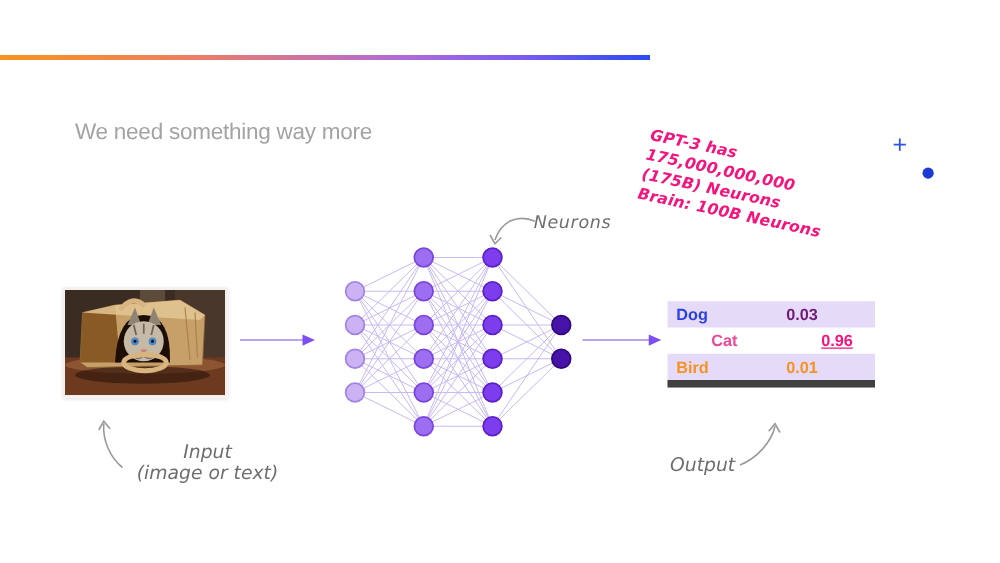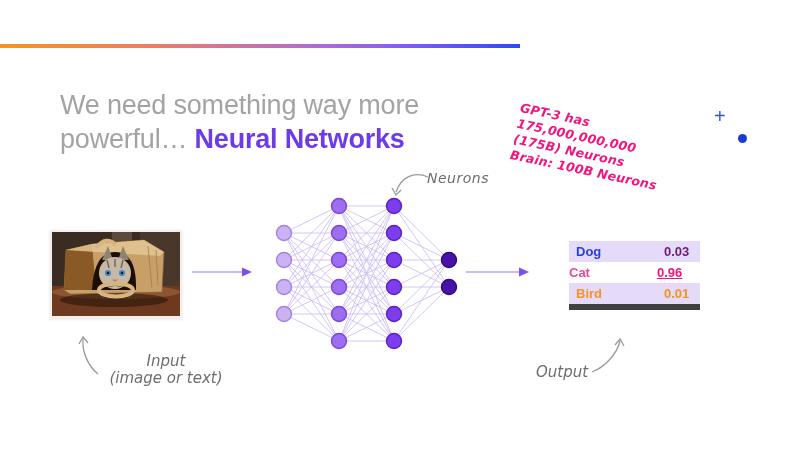--- a/index.html
+++ b/index.html
@@ -2,21 +2,21 @@
 <html><head>
 <meta charset="utf-8">
 <style>
   html,body{margin:0;padding:0;background:#ffffff;}
   .slide{position:relative;width:800px;height:450px;background:#ffffff;overflow:hidden;
          font-family:"Liberation Sans",sans-serif;}
 
   .topbar{position:absolute;left:0;top:44px;width:520px;height:4px;
           background:linear-gradient(90deg,#f7941d 0%,#ee7f5e 28%,#b06ad8 62%,#7b5cf0 80%,#2b4bf2 100%);}
 
-  .title{position:absolute;left:60px;top:88px;font-size:27px;line-height:34px;
+  .title{position:absolute;left:60px;top:88px;font-size:18px;line-height:34px;
          letter-spacing:-0.2px;color:#a5a2a5;font-weight:400;}
   .title .hl{color:#6d3be8;font-weight:700;}
 
   .note{position:absolute;left:522px;top:100px;width:190px;transform:rotate(12deg);
         transform-origin:left top;color:#f4147e;font-family:"DejaVu Sans",sans-serif;
         font-style:italic;font-weight:700;font-size:12.5px;line-height:16px;letter-spacing:0.2px;}
 
   .plus{position:absolute;left:714px;top:105px;color:#2f55e8;font-size:20px;font-weight:400;}
   .dot{position:absolute;left:738px;top:134px;width:9px;height:9px;border-radius:50%;background:#1b3ad6;}
 
@@ -32,32 +32,31 @@
   .output-label{left:536px;top:363px;font-size:15px;}
 
   .table{position:absolute;left:534px;top:241px;width:166px;font-size:13px;}
   .trow{display:flex;align-items:center;height:21px;}
   .trow .c1{width:88px;padding-left:7px;font-weight:700;}
   .trow .c2{flex:1;font-weight:600;}
   .thead{height:23px;border-top:2px solid #8f6ce6;border-bottom:2px solid #8f6ce6;
          font-weight:700;color:#161616;background:#ffffff;}
   .thead .c1,.thead .c2{font-weight:700;}
   .tfoot-line{border-bottom:6px solid #404040;}
-  .bg-lav{background:#e5dbf8;margin-left:35px;}
+  .bg-lav{background:#e5dbf8;}
 </style>
 </head>
 <body>
 
 <div class="slide">
 
   <div class="topbar"></div>
 
   <div class="title">
     <div>We need something way more</div>
-    <div><span>powerful… </span><span class="hl">Neural Networks</span></div>
   </div>
 
   <div class="note">
     <div>GPT-3 has 175,000,000,000</div>
     <div>(175B) Neurons</div>
     <div>Brain: 100B Neurons</div>
   </div>
 
   <div class="plus">+</div>
   <div class="dot"></div>

